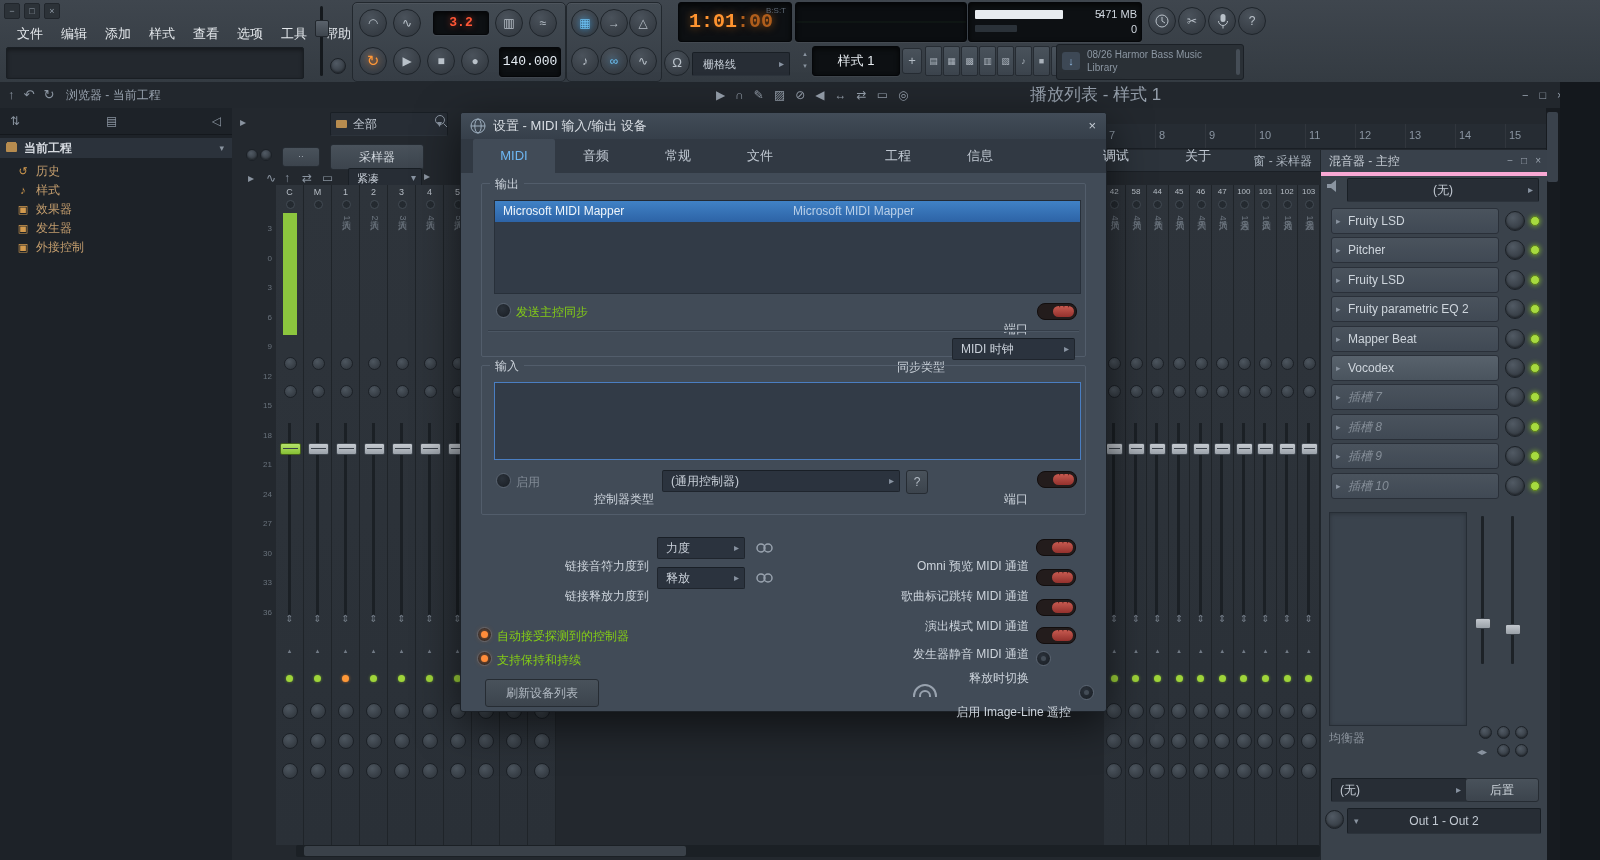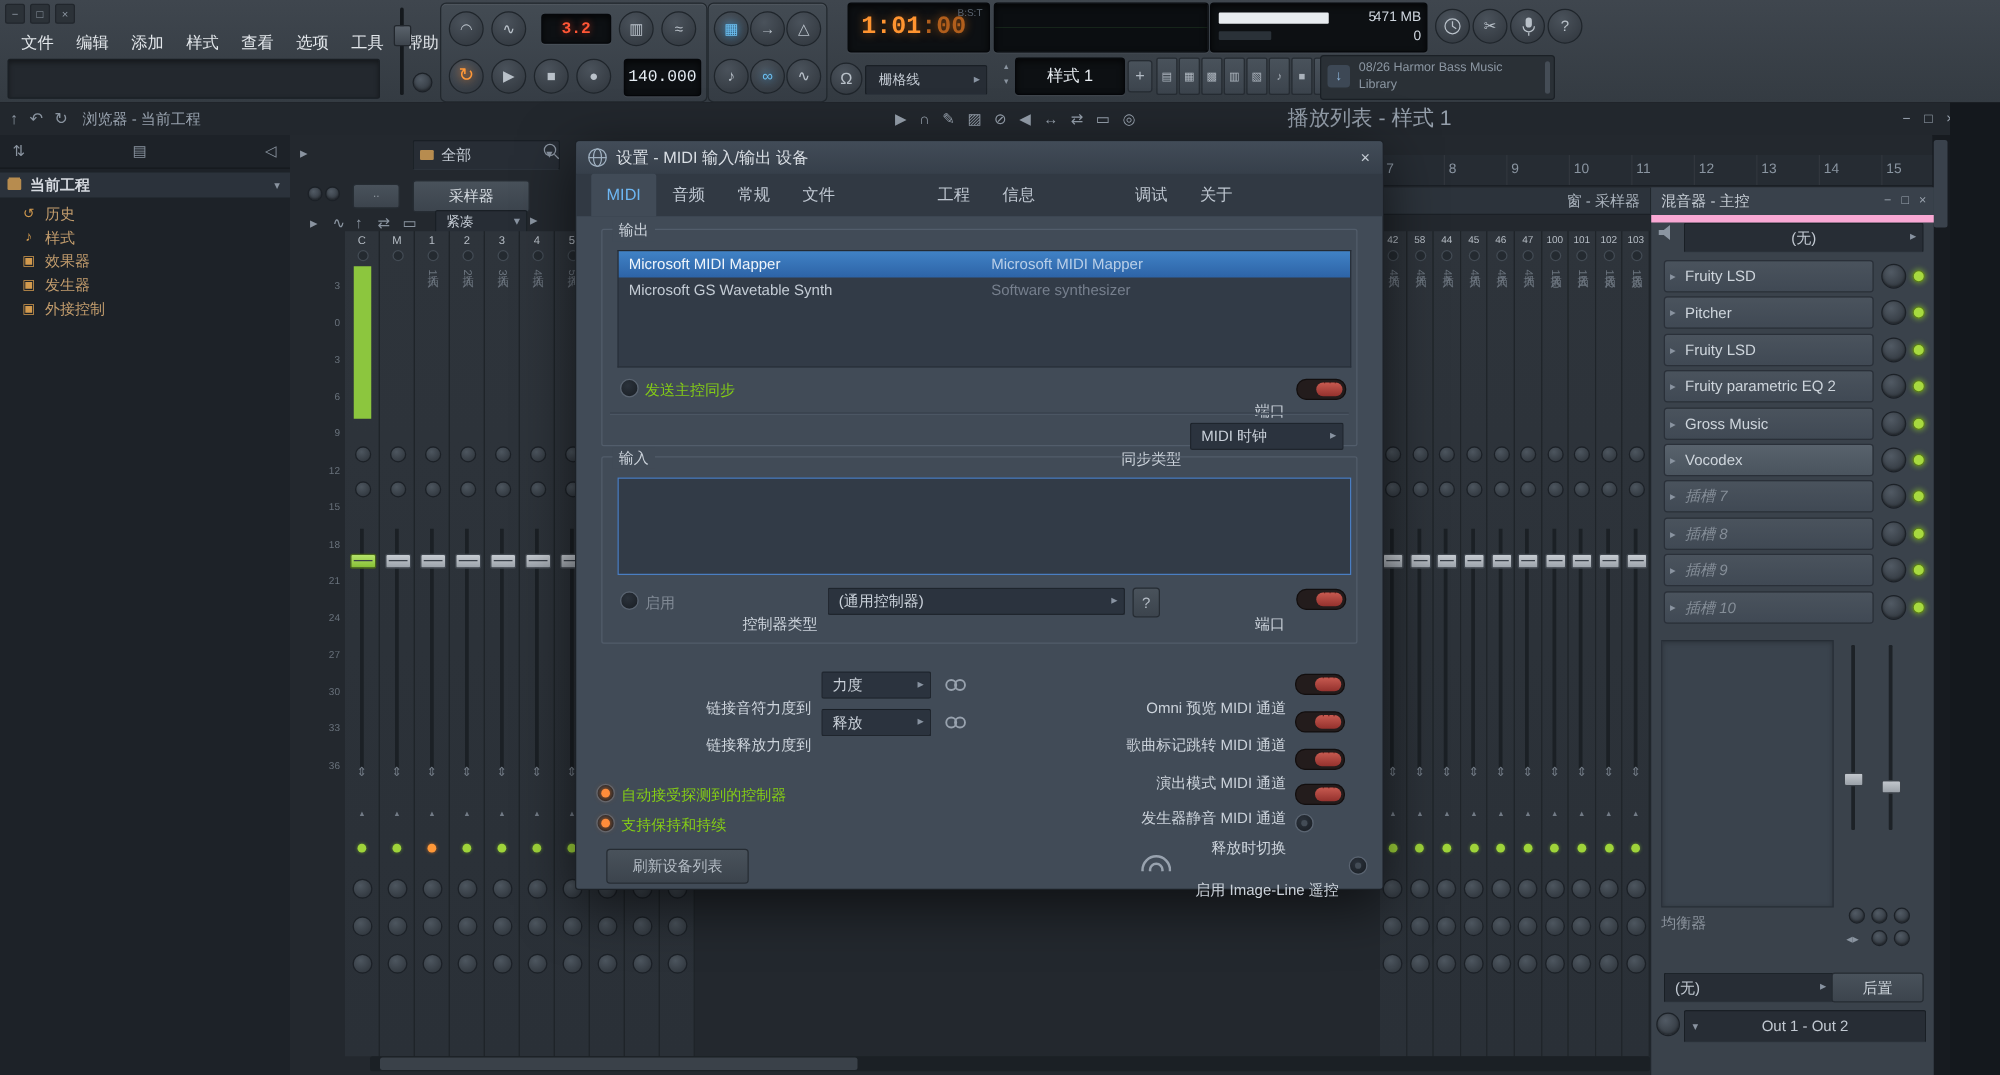--- a/index.html
+++ b/index.html
@@ -179,21 +179,21 @@
   .s-arrows{position:absolute;top:428px;left:0;right:0;text-align:center;font-size:10px;color:#727b86;}
   .s-arrow2{position:absolute;top:462px;left:0;right:0;text-align:center;font-size:7px;color:#727b86;}
   .s-led2{position:absolute;top:490px;left:50%;margin-left:-3.5px;width:7px;height:7px;border-radius:50%;
        background:#9fd43a;box-shadow:0 0 3px rgba(140,210,40,.6);}
   .strip.armled .s-led2{background:#ff9838;box-shadow:0 0 3px rgba(255,140,40,.7);}
 
   
   #master{position:absolute;left:1320px;top:150px;width:226px;height:710px;background:#3a424b;
        border-left:1px solid #20262c;}
   #master-title{position:absolute;left:0;top:0;width:226px;height:22px;background:#39414b;
-       border-bottom:6px solid #f9a8d4;color:#c6cdd5;font-size:12px;line-height:22px;}
+       border-bottom:4px solid #f9a8d4;color:#c6cdd5;font-size:12px;line-height:22px;}
   #master-title .tt{position:absolute;left:8px;}
   #master-title .btns{position:absolute;right:6px;top:0;display:flex;gap:8px;font-size:10px;color:#9aa3ae;}
   #master-route-icon{position:absolute;left:5px;top:29px;}
   #master-route{left:26px;top:28px;width:190px;height:22px;line-height:22px;text-align:center;font-size:12px;}
   #slots{position:absolute;left:10px;top:58px;width:210px;}
   .slot{position:relative;height:26px;margin-bottom:3.4px;}
   .slot-box{position:absolute;left:0;top:0;width:150px;height:24px;background:linear-gradient(#4a535d,#404954);
        border:1px solid #2a3039;border-radius:3px;line-height:24px;padding-left:16px;font-size:12px;color:#ced5dc;
        white-space:nowrap;overflow:hidden;}
   .slot-box::before{content:"▸";position:absolute;left:4px;color:#8a94a0;font-size:9px;}
@@ -218,21 +218,21 @@
   
   #dialog{position:absolute;left:460px;top:112px;width:645px;height:598px;background:#414b57;
        border:1px solid #1c2127;border-radius:3px;box-shadow:0 12px 44px rgba(0,0,0,.6);z-index:50;}
   .dlg-titlebar{position:absolute;left:0;top:0;right:0;height:26px;
        background:linear-gradient(#424c58,#363f4a);border-bottom:1px solid #2a313a;border-radius:3px 3px 0 0;}
   .dlg-globe{position:absolute;left:9px;top:5px;}
   .dlg-title{position:absolute;left:32px;top:0;line-height:26px;font-size:13px;color:#d9dee4;}
   .dlg-close{position:absolute;right:10px;top:0;line-height:26px;font-size:13px;color:#c5ccd4;}
   .dlg-tabs{position:absolute;left:0;top:26px;right:0;height:34px;background:#313943;display:flex;
        padding-left:12px;}
-  .dtab{width:52px;height:34px;line-height:34px;text-align:center;font-size:13px;color:#bfc7d1;flex:none;}
+  .dtab{width:82px;height:34px;line-height:34px;text-align:center;font-size:13px;color:#bfc7d1;flex:none;}
   .dtab.active{background:#414b57;color:#6db6f2;border-radius:2px 2px 0 0;}
   .dtab.gap{margin-left:56px;}
   .dtab.gap2{margin-left:54px;}
   .gb{position:absolute;border:1px solid #525d6b;border-radius:2px;}
   .gb .legend{position:absolute;top:-8px;left:8px;background:#414b57;padding:0 5px;font-size:12px;color:#ccd3db;}
   #gb-out{left:20px;top:70px;width:603px;height:172px;}
   #gb-in{left:20px;top:252px;width:603px;height:148px;}
   .dlist{position:absolute;background:#323b47;border:1px solid #28303a;border-top-color:#232a33;}
   #out-list{left:12px;top:16px;width:585px;height:92px;}
   #in-list{left:12px;top:16px;width:585px;height:76px;border-color:#4a7ec2;}
@@ -864,21 +864,21 @@
           <span class="gled"></span>
         </div>
 
         <div class="slot">
           <div class="slot-box">Fruity parametric EQ 2</div>
           <span class="knob"></span>
           <span class="gled"></span>
         </div>
 
         <div class="slot">
-          <div class="slot-box">Gross Music</div>
+          <div class="slot-box">Mapper Beat</div>
           <span class="knob"></span>
           <span class="gled"></span>
         </div>
 
         <div class="slot hl">
           <div class="slot-box">Vocodex</div>
           <span class="knob"></span>
           <span class="gled"></span>
         </div>
 
@@ -957,24 +957,20 @@
 
     <div class="gb" id="gb-out">
       <span class="legend">输出</span>
       <div class="dlist" id="out-list">
 
           <div class="drow selected">
             <span class="dname">Microsoft MIDI Mapper</span>
             <span class="dtype">Microsoft MIDI Mapper</span>
           </div>
 
-          <div class="drow">
-            <span class="dname">Microsoft GS Wavetable Synth</span>
-            <span class="dtype">Software synthesizer</span>
-          </div>
         </div>
       <span class="radio" style="left:14px;top:119px;"></span>
       <span class="lbl" style="left:34px;top:120px;">发送主控同步</span>
       <span class="rlbl" style="left:470px;top:120px;width:76px;">端口</span>
       <span class="rswitch" style="left:555px;top:119px;"></span>
       <div class="hr" style="top:146px;"></div>
       <span class="rlbl" style="left:315px;top:158px;width:148px;">同步类型</span>
       <div class="dd" style="left:470px;top:154px;width:123px;">
         <span>MIDI 时钟</span><span class="arr">▸</span>
       </div>

